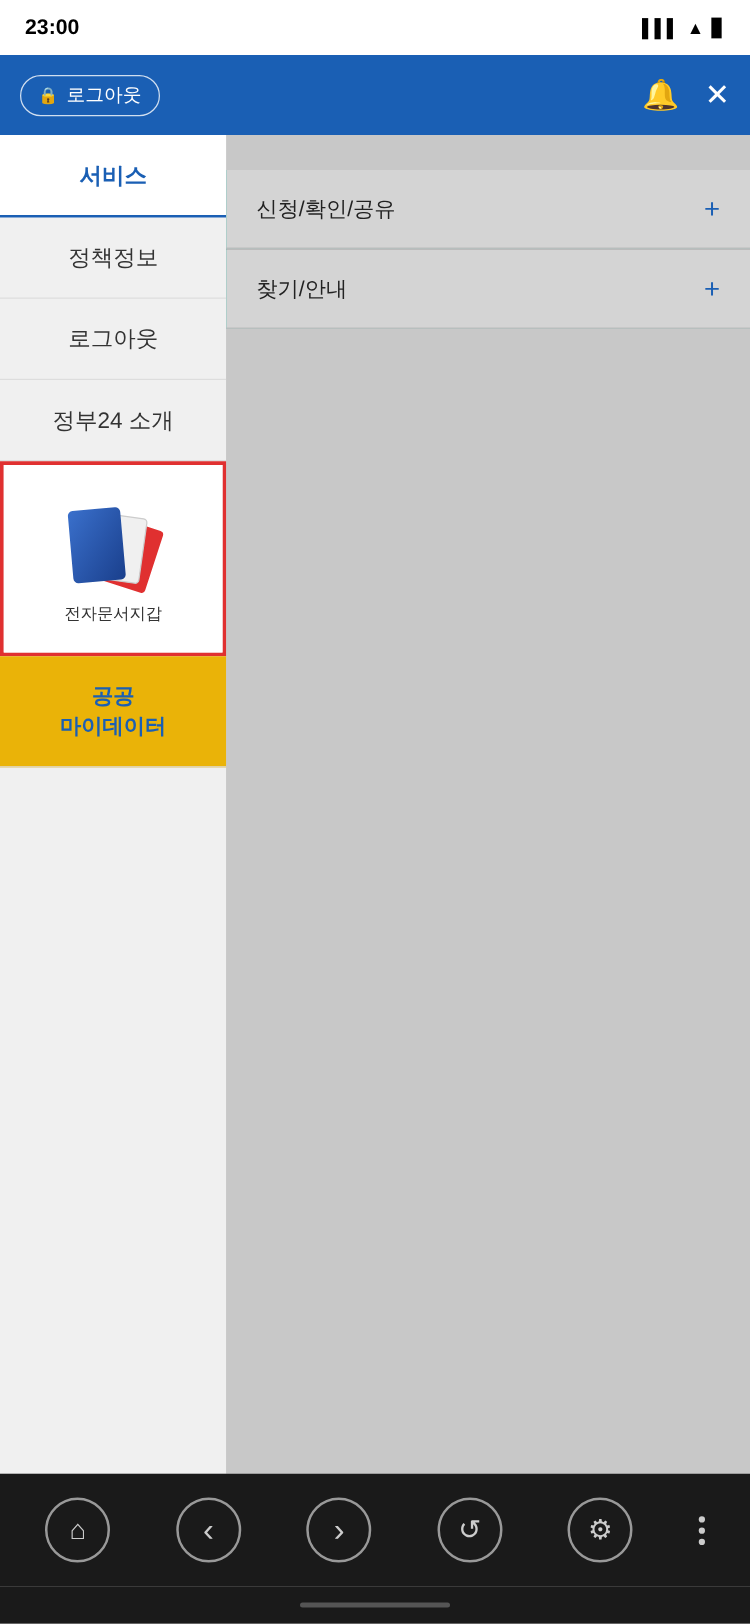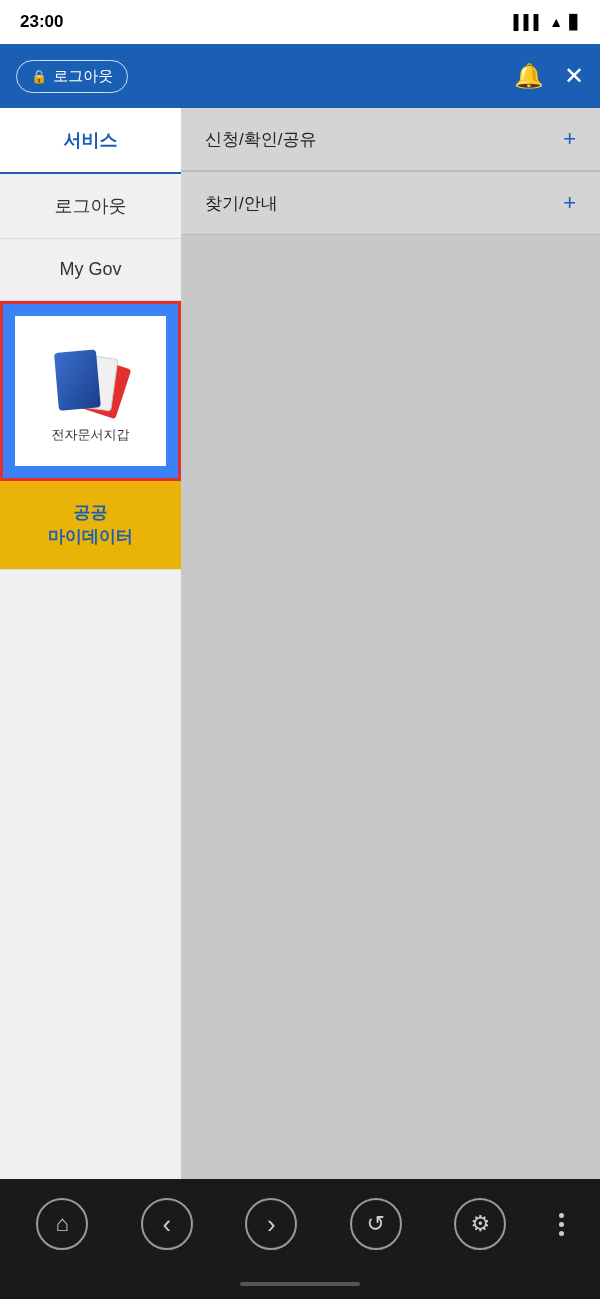--- a/index.html
+++ b/index.html
@@ -95,22 +95,22 @@
       cursor: pointer;
       text-align: center;
     }
     .sidebar-item.active {
       background: #fff;
       color: #1a5fb4;
       font-weight: 700;
       border-bottom: 2px solid #1a5fb4;
     }
     .sidebar-item.selected-card {
-      background: #3b82f6;
-      padding: 12px;
+      background: #5eead4;
+      padding: 0;
       border: 3px solid #e03030;
       display: flex;
       flex-direction: column;
       align-items: center;
       justify-content: center;
     }
     .sidebar-item.gov-data {
       background: #eab308;
       padding: 20px 16px;
     }
@@ -134,20 +134,21 @@
 
     
     .right-panel {
       flex: 1;
       background: #c8c8c8;
       padding: 0;
     }
 
     .menu-section {
       background: #14b8a6;
+      margin-top: 28px;
     }
     .menu-item {
       display: flex;
       align-items: center;
       justify-content: space-between;
       padding: 18px 24px;
       background: #d4d4d4;
       border-bottom: 1px solid #bbb;
       font-size: 17px;
       color: #222;
@@ -251,30 +252,33 @@
 
 <div class="content">
 
   <div class="sidebar">
 
     <div class="sidebar-item active">
       <span>서비스</span>
     </div>
 
 
+    <div class="sidebar-item">
+      <span>정책정보</span>
+    </div>
 
     <div class="sidebar-item">
       <span>로그아웃</span>
     </div>
 
 
-
     <div class="sidebar-item">
-      <span>My Gov</span>
-    </div>
+      <span>정부24 소개</span>
+    </div>
+
 
     <div class="sidebar-item selected-card">
       <div class="card-img">
 
         <svg width="80" height="80" viewBox="0 0 80 80">
 
           <rect x="28" y="10" width="38" height="52" rx="3" fill="#e03030" transform="rotate(18, 30, 62)"></rect>
 
           <rect x="22" y="8" width="38" height="52" rx="3" fill="#f0f0f0" stroke="#ccc" stroke-width="1" transform="rotate(8, 24, 60)"></rect>
 

